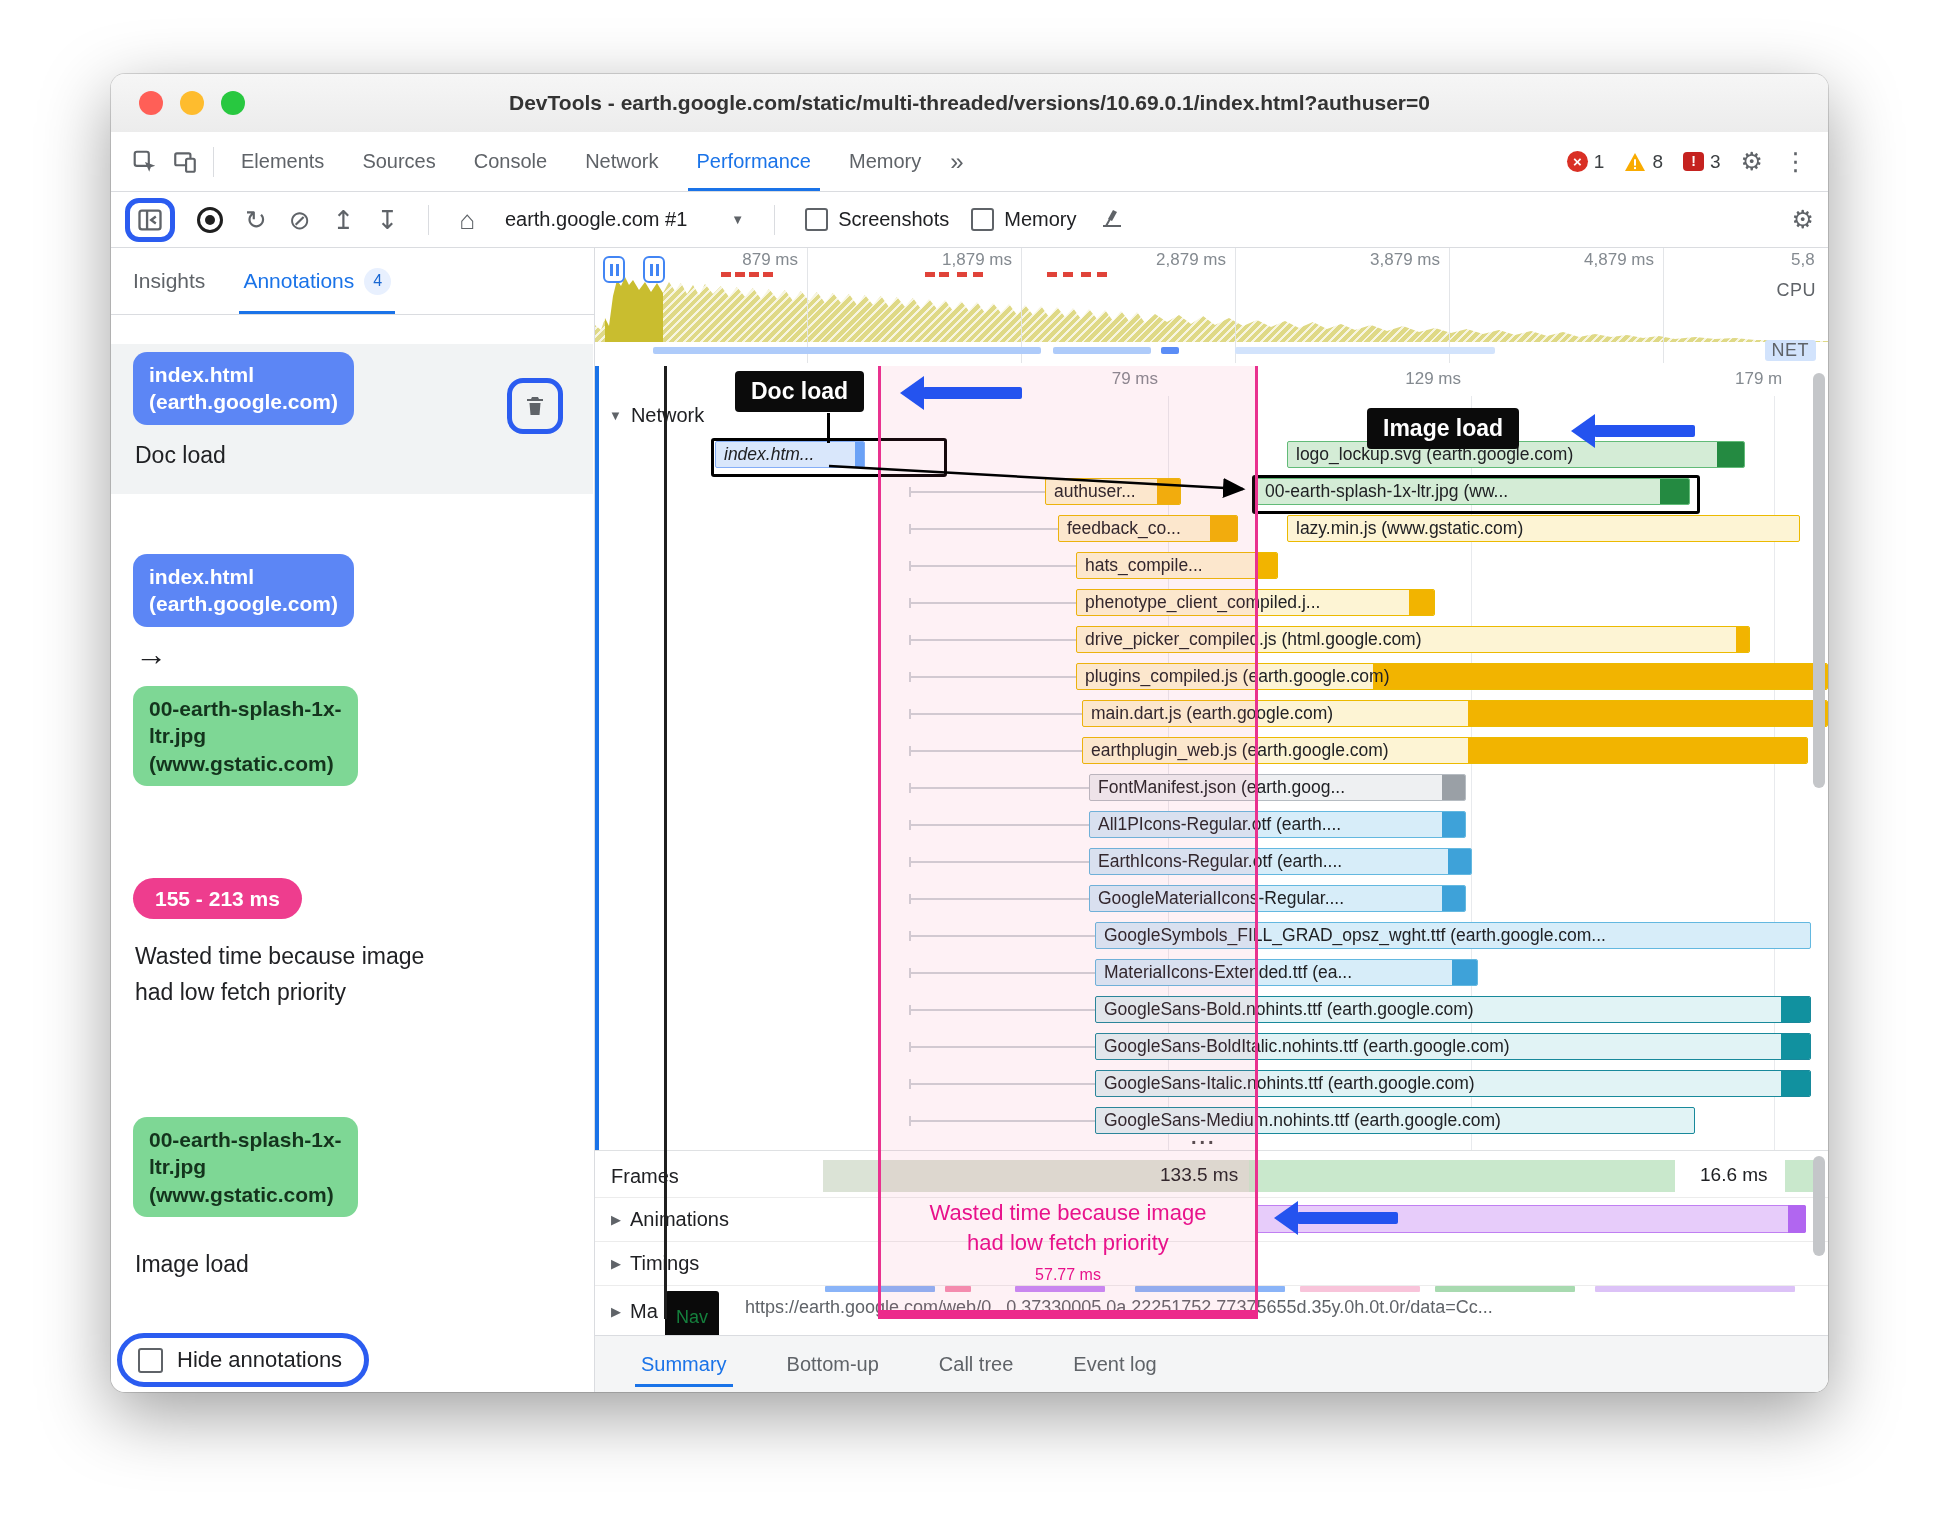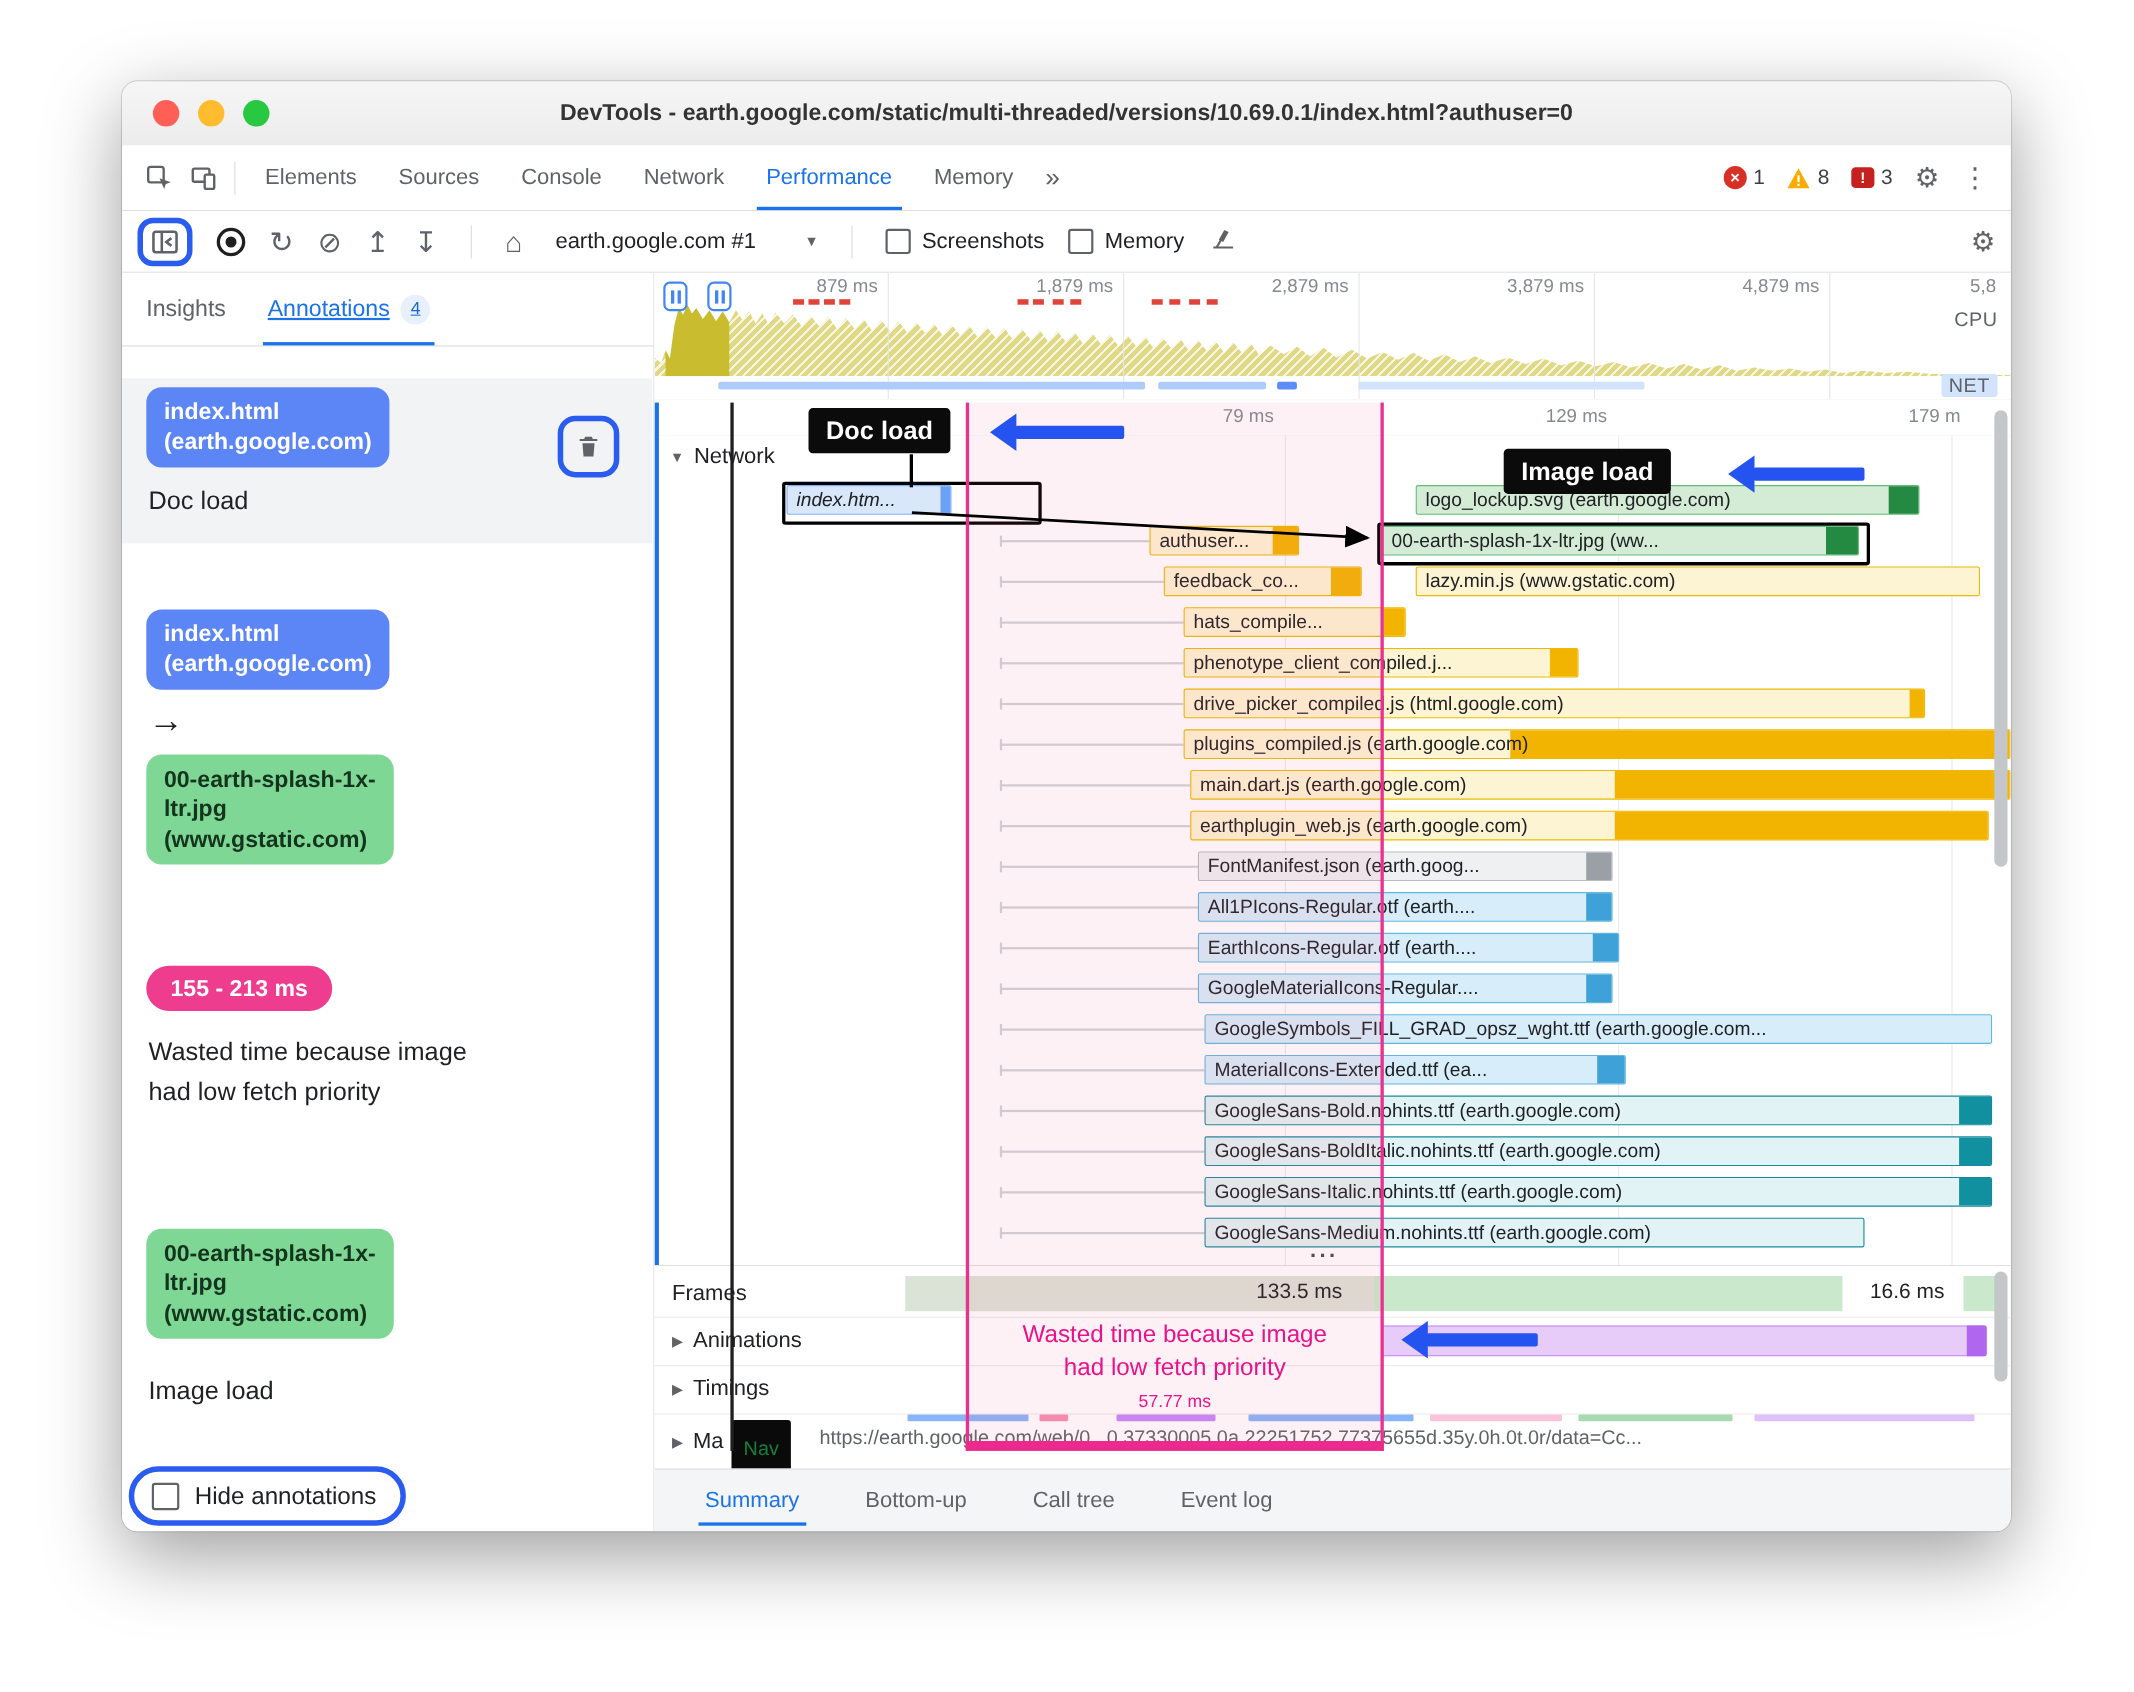--- a/index.html
+++ b/index.html
@@ -32,21 +32,21 @@
   .tb-glyph{font-size:26px;color:#5f6368;line-height:1;}
   .selector{display:flex;align-items:center;gap:44px;font-size:20px;color:#202124;margin-left:8px;}
   .caret{font-size:13px;color:#5f6368;}
   .cb{width:19px;height:19px;border:2px solid #5f6368;border-radius:3px;background:#fff;}
   .cb-row{display:flex;align-items:center;gap:10px;font-size:20px;color:#202124;}
   .spacer{flex:1;}
   
   .sidebar{position:absolute;top:174px;left:0;width:484px;bottom:0;background:#fff;border-right:1px solid #dadce0;box-sizing:border-box;}
   .sb-tabs{height:66px;border-bottom:1px solid #dadce0;display:flex;align-items:stretch;padding-left:22px;gap:38px;font-size:21px;color:#5f6368;}
   .sb-tab{display:flex;align-items:center;gap:10px;position:relative;}
-  .sb-tab.active{color:#1a73e8;text-decoration:underline;}
+  .sb-tab.active{color:#1a73e8;}
   .sb-tab.active::after{content:"";position:absolute;left:-4px;right:-4px;bottom:0;height:3px;background:#1a73e8;}
   .count-badge{min-width:27px;height:27px;border-radius:50%;background:#e8f0fe;color:#1967d2;font-size:16px;display:grid;place-items:center;}
   .card{position:absolute;left:0;right:1px;}
   .chip{display:inline-block;border-radius:14px;padding:9px 16px;font-weight:bold;font-size:21px;line-height:1.3;white-space:pre-line;}
   .chip-blue{background:#5c86f5;color:#fff;}
   .chip-green{background:#7ed795;color:#14341d;}
   .chip-pink{background:#ee3d8e;color:#fff;border-radius:24px;padding:7px 22px;}
   .card-label{position:absolute;left:24px;font-size:23px;color:#202124;}
   .ann-ring{position:absolute;border:5px solid #2b5cf0;border-radius:16px;display:grid;place-items:center;}
   .link-arrow{position:absolute;left:24px;font-size:32px;color:#202124;font-weight:bold;}
@@ -432,21 +432,21 @@
           <span class="lbl">GoogleSans-Medium.nohints.ttf (earth.google.com)</span>
         </div>
       </div>
 
     <div class="tracks">
       <div class="track-row" style="top:4px;height:42px;">
         <span class="track-label">Frames</span>
         <div class="fr-bar" style="left:228px;width:426px;background:#dbe3d6;"></div>
         <div class="fr-bar" style="left:654px;width:426px;background:#c9e8cc;"></div>
         <div class="fr-bar" style="left:1190px;width:36px;background:#c9e8cc;"></div>
-        <span class="fr-time" style="left:547px;">133.5 ms</span>
+        <span class="fr-time" style="left:565px;">133.5 ms</span>
         <span class="fr-time" style="left:1105px;">16.6 ms</span>
       </div>
       <div class="track-row" style="top:46px;height:44px;">
         <span class="track-label">
             <span class="tri">▶</span>
             <span>Animations</span>
           </span>
         <div class="anim-bar" style="left:661px;width:550px;">
             <span class="cap"></span>
           </div>

